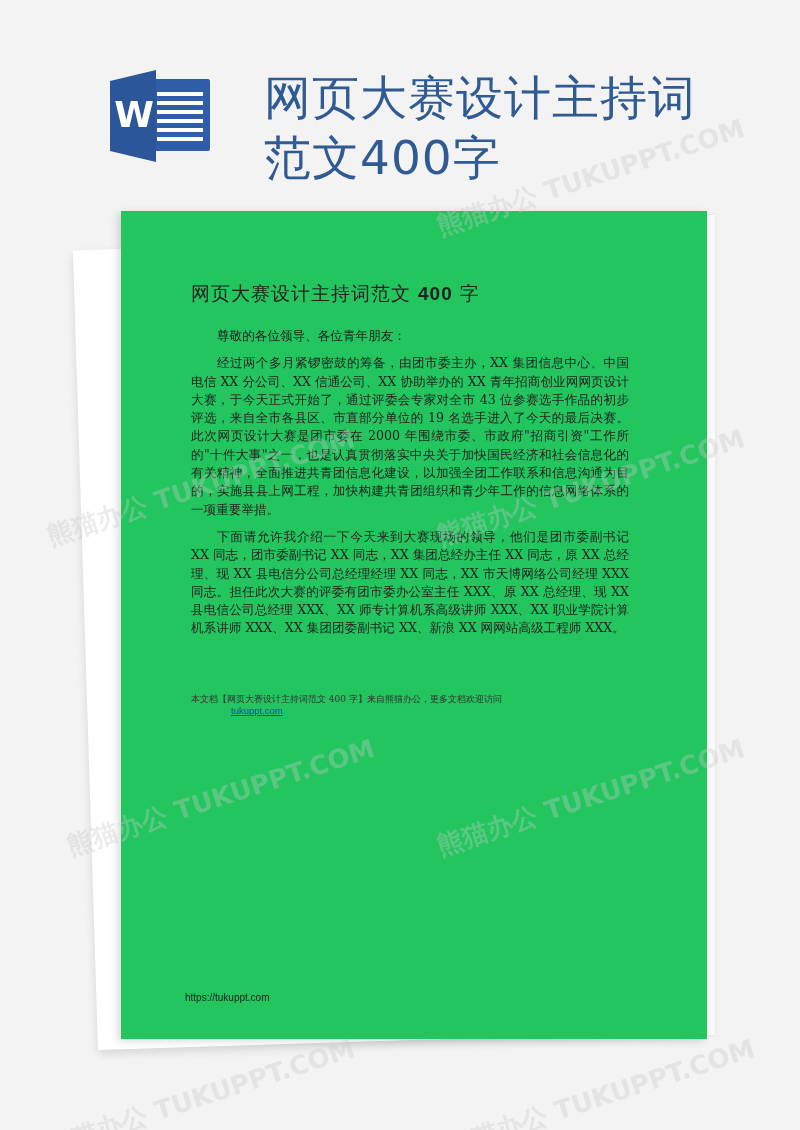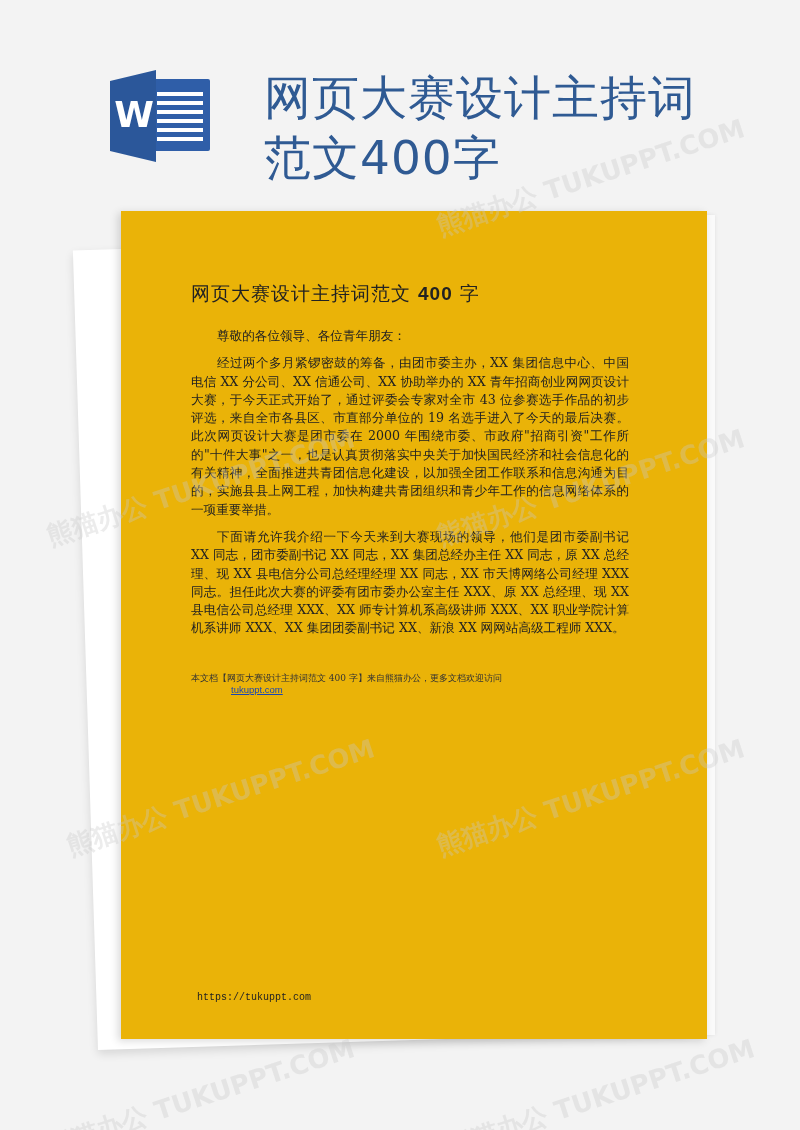--- a/index.html
+++ b/index.html
@@ -34,43 +34,43 @@
       position: absolute; left: 98px; top: 250px; width: 590px; height: 800px;
       background: #ffffff; transform: rotate(-1.8deg); transform-origin: left bottom;
       box-shadow: 0 4px 10px rgba(0,0,0,0.12);
     }
     .sheet-back2 {
       position: absolute; left: 135px; top: 215px; width: 580px; height: 820px;
       background: #fafafa; box-shadow: 0 0 4px rgba(0,0,0,0.08);
     }
     .page {
       position: absolute; left: 121px; top: 211px; width: 586px; height: 828px;
-      background: #eab308; box-shadow: -3px 2px 8px rgba(0,0,0,0.15);
+      background: #22c55e; box-shadow: -3px 2px 8px rgba(0,0,0,0.15);
     }
     .doc-title {
       position: absolute; left: 70px; top: 70px;
       font-size: 19px; color: #222222; letter-spacing: 1px;
     }
     .doc-title b { font-family: "Liberation Sans", sans-serif; font-weight: bold; }
     .body-text {
       position: absolute; left: 70px; top: 116px; width: 446px;
       font-size: 12.6px; line-height: 18.3px; color: #222222; text-align: justify;
     }
     .body-text p { margin: 0 8px 9px 0; text-indent: 26px; }
     .footer-note {
-      position: absolute; left: 70px; top: 461px; width: 446px;
+      position: absolute; left: 70px; top: 482px; width: 446px;
       font-size: 9px; line-height: 12px; color: #333333;
     }
     .footer-link {
       display: block; color: #1a45b3; text-decoration: underline;
       font-family: "Liberation Sans", sans-serif; font-size: 9.5px; padding-left: 40px;
     }
     .page-url {
-      position: absolute; left: 76px; top: 781px;
-      font-family: Liberation Mono, monospace; font-size: 10px; color: #222222;
+      position: absolute; left: 64px; top: 781px;
+      font-family: Liberation Sans, sans-serif; font-size: 10px; color: #222222;
     }
     .watermark {
       position: absolute; font-family: "DejaVu Sans", sans-serif; font-weight: bold;
       font-size: 26px; color: rgba(200,200,200,0.35); transform: rotate(-18deg);
       white-space: nowrap; pointer-events: none;
     }
   </style>
 </head>
 <body>
 

